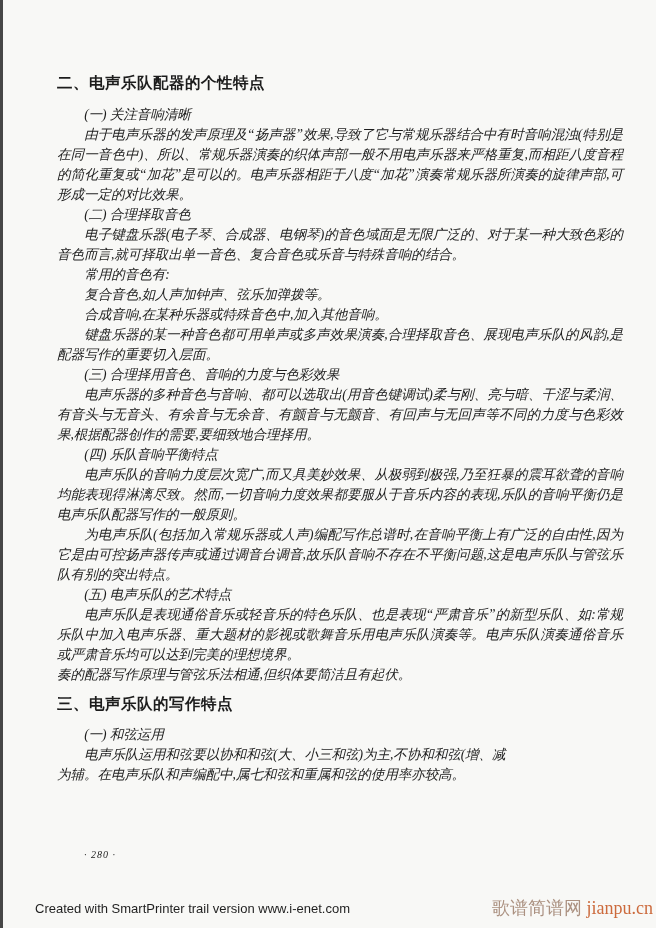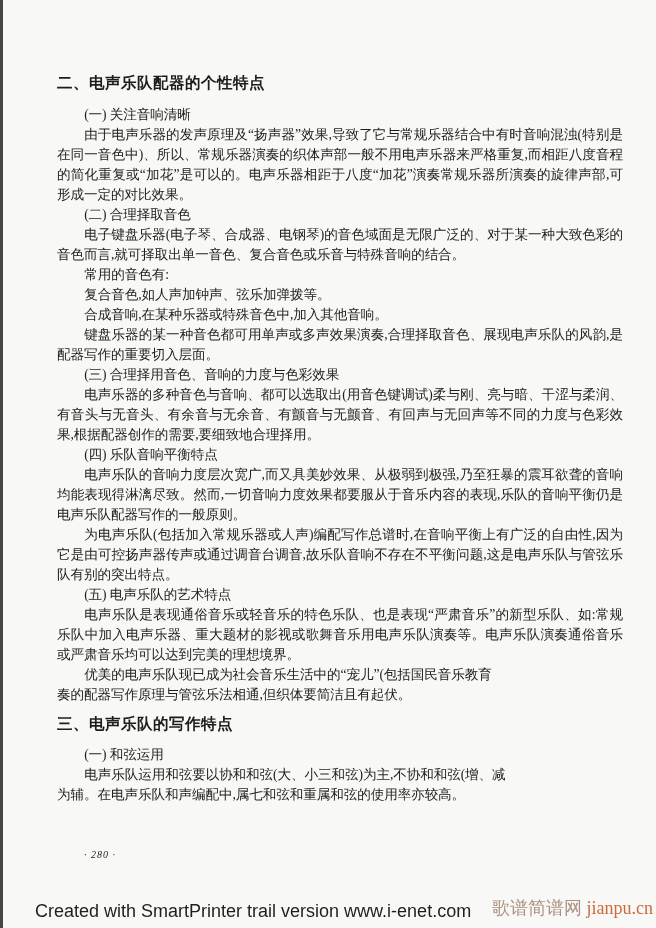--- a/index.html
+++ b/index.html
@@ -26,35 +26,36 @@
     line-height:20px;
     letter-spacing:0.5px;
     margin:0 0 12px 0;
   }
   .h.mt { margin-top:9px; margin-bottom:11px; }
   .sub, .p, .pflush {
     font-size:13.6px;
     line-height:20px;
     margin:0;
     letter-spacing:-0.1px;
+    font-style:italic;
   }
   .sub { text-indent:2em; }
   .p   { text-indent:2em; text-align:justify; text-justify:inter-ideograph; }
   .pflush { text-indent:0; }
   .pagenum {
     position:absolute; left:84px; top:849px;
     font-style:italic;
     font-size:10px;
     letter-spacing:1px;
     color:#222;
   }
   .footer-left {
     position:absolute; left:35px; top:901px;
     font-family:"Liberation Sans","DejaVu Sans",sans-serif;
-    font-size:18px;
+    font-size:13px;
     color:#1f1f1f;
   }
   .footer-right {
     position:absolute; right:3px; top:896px;
     font-size:18px;
     white-space:nowrap;
     color:#ab9181;
   }
   .footer-right .url { color:#cc6a3c; }
 </style>
@@ -74,21 +75,20 @@
     <p class="p">复合音色,如人声加钟声、弦乐加弹拨等。</p>
     <p class="p">合成音响,在某种乐器或特殊音色中,加入其他音响。</p>
     <p class="p">键盘乐器的某一种音色都可用单声或多声效果演奏,合理择取音色、展现电声乐队的风韵,是配器写作的重要切入层面。</p>
     <p class="sub">(三) 合理择用音色、音响的力度与色彩效果</p>
     <p class="p">电声乐器的多种音色与音响、都可以选取出(用音色键调试)柔与刚、亮与暗、干涩与柔润、有音头与无音头、有余音与无余音、有颤音与无颤音、有回声与无回声等不同的力度与色彩效果,根据配器创作的需要,要细致地合理择用。</p>
     <p class="sub">(四) 乐队音响平衡特点</p>
     <p class="p">电声乐队的音响力度层次宽广,而又具美妙效果、从极弱到极强,乃至狂暴的震耳欲聋的音响均能表现得淋漓尽致。然而,一切音响力度效果都要服从于音乐内容的表现,乐队的音响平衡仍是电声乐队配器写作的一般原则。</p>
     <p class="p">为电声乐队(包括加入常规乐器或人声)编配写作总谱时,在音响平衡上有广泛的自由性,因为它是由可控扬声器传声或通过调音台调音,故乐队音响不存在不平衡问题,这是电声乐队与管弦乐队有别的突出特点。</p>
     <p class="sub">(五) 电声乐队的艺术特点</p>
     <p class="p">电声乐队是表现通俗音乐或轻音乐的特色乐队、也是表现“严肃音乐”的新型乐队、如:常规乐队中加入电声乐器、重大题材的影视或歌舞音乐用电声乐队演奏等。电声乐队演奏通俗音乐或严肃音乐均可以达到完美的理想境界。</p>
-    <p class="p">优美的电声乐队现已成为社会音乐生活中的“宠儿”(包括国民音乐教育</p>
     <p class="pflush">奏的配器写作原理与管弦乐法相通,但织体要简洁且有起伏。</p>
     <h2 class="h mt">三、电声乐队的写作特点</h2>
     <p class="sub">(一) 和弦运用</p>
     <p class="p">电声乐队运用和弦要以协和和弦(大、小三和弦)为主,不协和和弦(增、减</p>
     <p class="pflush">为辅。在电声乐队和声编配中,属七和弦和重属和弦的使用率亦较高。</p>
   </div>
 
   <div class="pagenum">· 280 ·</div>
 
   <div class="footer-left">Created with SmartPrinter trail version www.i-enet.com</div>

